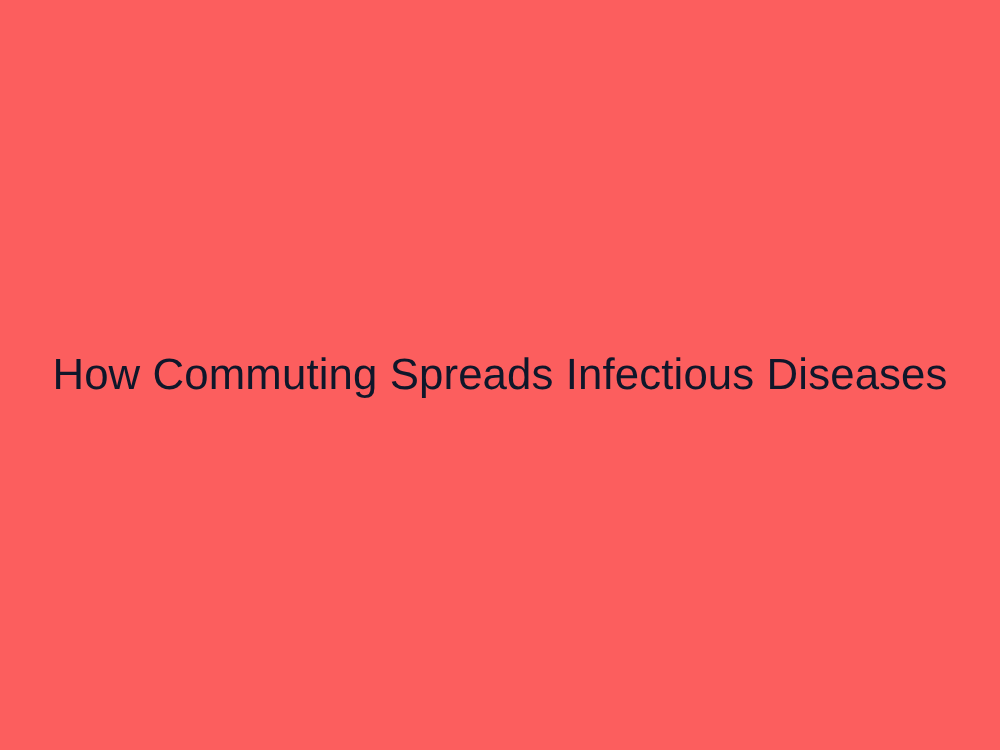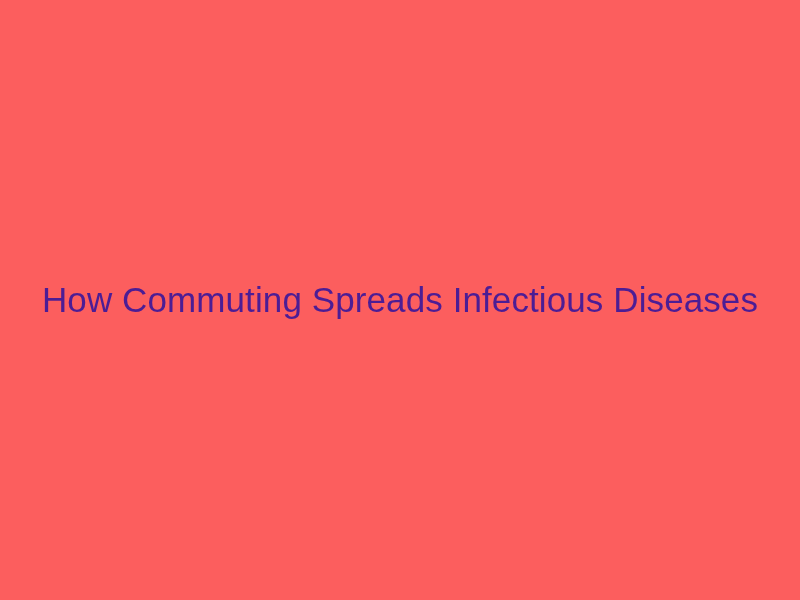--- a/index.html
+++ b/index.html
@@ -30,21 +30,21 @@
   }
 
   
   .headline {
     margin: 0;
     font-family: "Liberation Sans", sans-serif;
     font-size: 35px;
     font-weight: 400;
     line-height: 1.25;
     letter-spacing: 0.1px;
-    color: #4c1d95;
+    color: #0f172a;
     text-align: center;
     white-space: nowrap;
     -webkit-font-smoothing: antialiased;
   }
 </style>
 </head>
 <body>
 
 <div class="title-card">
   <h1 class="headline">How Commuting Spreads Infectious Diseases</h1>

